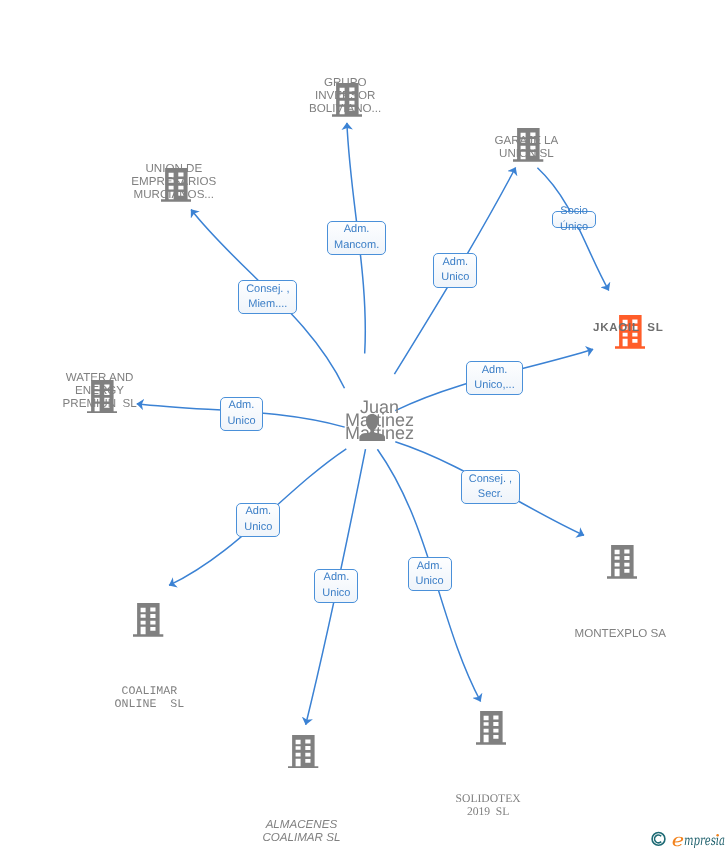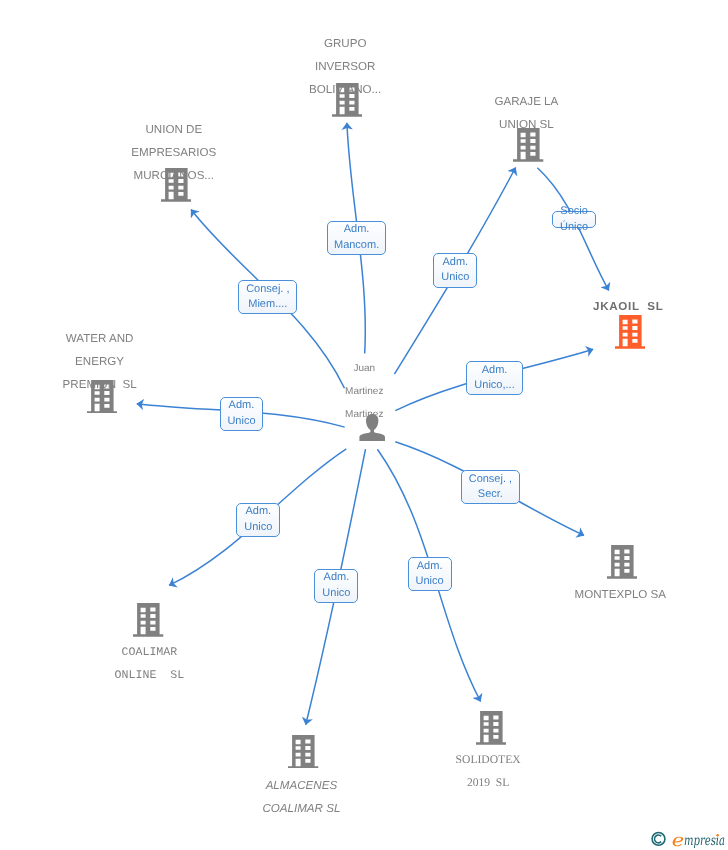--- a/index.html
+++ b/index.html
@@ -4,23 +4,23 @@
 <style>
   html,body{margin:0;padding:0;background:#ffffff;}
   body{width:728px;height:850px;position:relative;overflow:hidden;
        font-family:"Liberation Sans",sans-serif;
        -webkit-font-smoothing:antialiased;
        text-rendering:geometricPrecision;}
   #stage{position:absolute;left:0;top:0;width:728px;height:850px;transform:translateZ(0);}
   #edges{position:absolute;left:0;top:0;}
   .node-icon{position:absolute;}
   .node-label{position:absolute;text-align:center;color:#808080;font-size:11.6px;
-      line-height:23px;white-space:pre;}
+      line-height:13px;white-space:pre;margin-top:44px;}
   .node-label.bold{font-weight:bold;color:#6f6f6f;letter-spacing:0.7px;}
-  .node-label.person{font-size:10px;}
+  .node-label.person{font-size:18px;}
   .edge-label{position:absolute;border:1.5px solid #4a90d9;border-radius:5px;
       background:linear-gradient(180deg,#fdfeff 0%,#eff4fa 100%);color:#3b7ec6;
       font-size:11px;line-height:15.3px;text-align:center;white-space:pre;
       display:flex;align-items:center;justify-content:center;box-sizing:border-box;}
   #footer{position:absolute;}
 </style>
 </head>
 <body>
 
 <div id="stage">
@@ -55,21 +55,21 @@
 EMPRESARIOS
 MURCIANOS...</div>
       <div class="node-icon" style="left: 513.35px; top: 127.9px; width: 30.3px; height: 33.8px;"><svg width="30.3" height="33.8" viewBox="0 0 303 338">
           <path fill="#808080" fill-rule="evenodd" d="M41,0 H266 V312 H41 Z M0,312 H303 V338 H0 Z M76,47 H126 V92 H76 Z M173,44 H225 V86 H173 Z M76,112 H126 V148 H76 Z M173,110 H225 V150 H173 Z M76,178 H126 V214 H76 Z M173,178 H225 V216 H173 Z M76,238 H126 V312 H76 Z M173,240 H225 V278 H173 Z "></path>
         </svg></div>
       <div class="node-label" style="left: 494.502px; top: 90.2px;">GARAJE LA
 UNION SL</div>
       <div class="node-icon" style="left: 615.05px; top: 315.2px; width: 30.3px; height: 33.8px;"><svg width="30.3" height="33.8" viewBox="0 0 303 338">
           <path fill="#ff5d29" fill-rule="evenodd" d="M41,0 H266 V312 H41 Z M0,312 H303 V338 H0 Z M76,47 H126 V92 H76 Z M173,44 H225 V86 H173 Z M76,112 H126 V148 H76 Z M173,110 H225 V150 H173 Z M76,178 H126 V214 H76 Z M173,178 H225 V216 H173 Z M76,238 H126 V312 H76 Z M173,240 H225 V278 H173 Z "></path>
         </svg></div>
-      <div class="node-label bold" style="left: 593.019px; top: 295px;">JKAOIL  SL</div>
+      <div class="node-label bold" style="left: 593.019px; top: 277px;">JKAOIL  SL</div>
       <div class="node-icon" style="left: 87.05px; top: 379.5px; width: 30.3px; height: 33.8px;"><svg width="30.3" height="33.8" viewBox="0 0 303 338">
           <path fill="#808080" fill-rule="evenodd" d="M41,0 H266 V312 H41 Z M0,312 H303 V338 H0 Z M76,47 H126 V92 H76 Z M173,44 H225 V86 H173 Z M76,112 H126 V148 H76 Z M173,110 H225 V150 H173 Z M76,178 H126 V214 H76 Z M173,178 H225 V216 H173 Z M76,238 H126 V312 H76 Z M173,240 H225 V278 H173 Z "></path>
         </svg></div>
       <div class="node-label" style="left: 62.5531px; top: 327.3px;">WATER AND
 ENERGY
 PREMIUN  SL</div>
       <div class="node-icon" style="left: 359.4px; top: 413.8px; width: 26.4px; height: 27.1px;"><svg width="26.4" height="27.1" viewBox="0 0 264 271">
           <path fill="#808080" d="M132,0 C169,0 194,27 194,64 C194,98 179,138 158,152 C153,156 150,160 150,166 L150,176 C150,182 156,186 164,188 C202,196 236,202 250,212 C258,218 260,224 260,232 L260,271 L4,271 L4,232 C4,224 6,218 14,212 C28,202 62,196 100,188 C108,186 114,182 114,176 L114,166 C114,160 111,156 106,152 C85,138 70,98 70,64 C70,27 95,0 132,0 Z"></path>
         </svg></div>
       <div class="node-label person" style="left: 345.07px; top: 357.1px;">Juan

